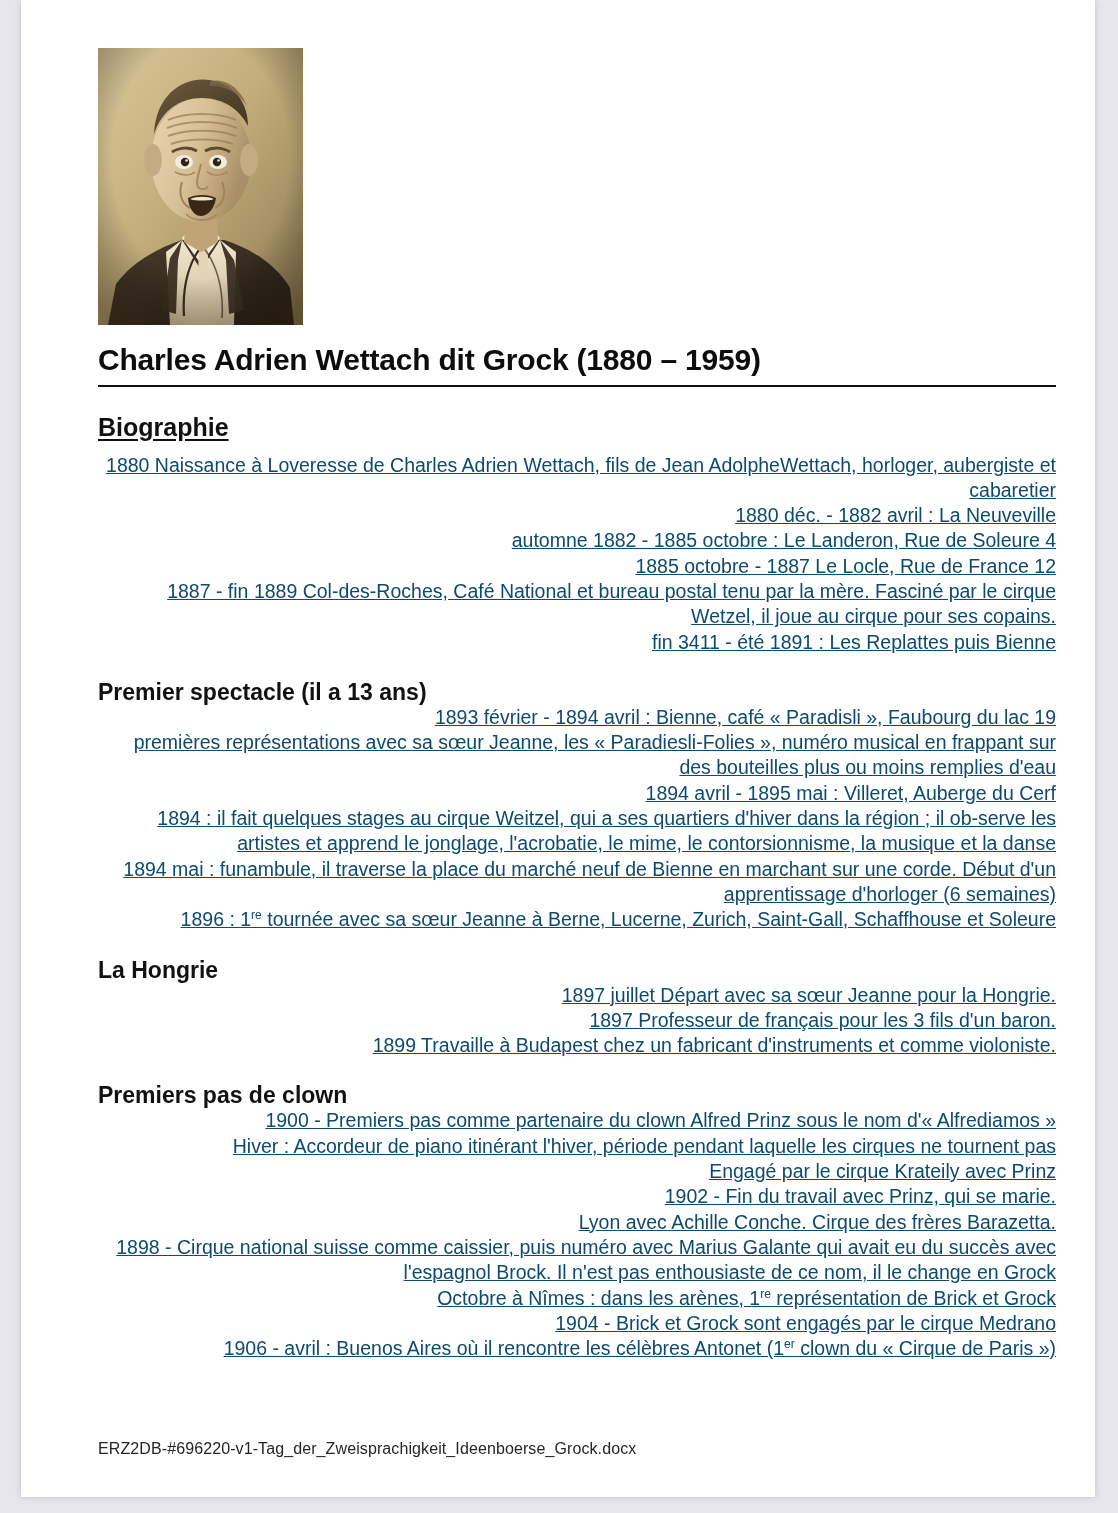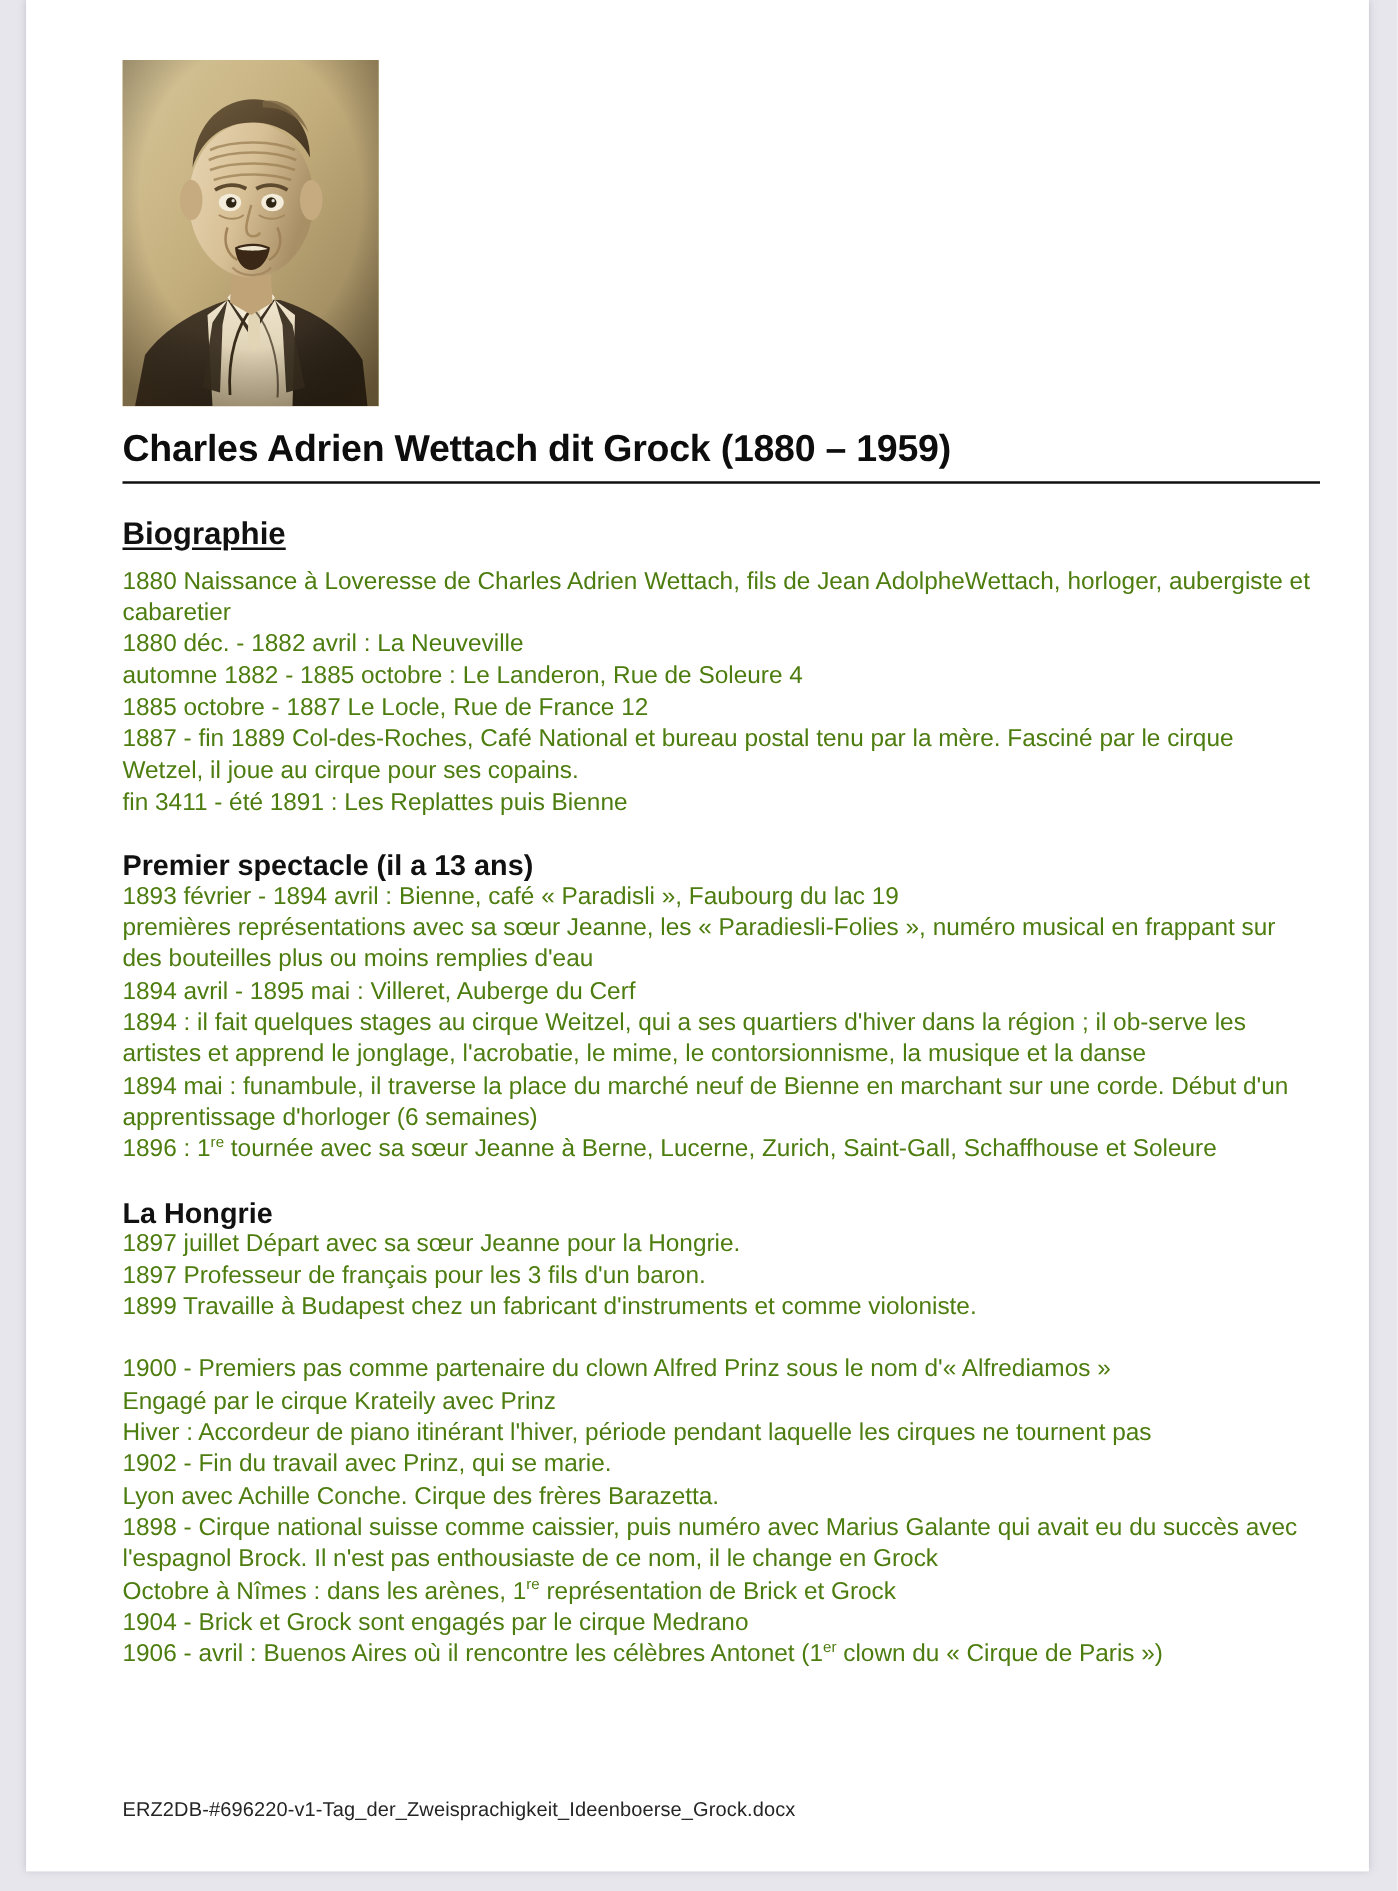--- a/index.html
+++ b/index.html
@@ -84,24 +84,25 @@
     font-size: 23px;
     font-weight: bold;
     color: #111;
     margin: 0;
     line-height: 25px;
   }
 
   
   .body-text {
     font-size: 19.5px;
-    color: #4d7c0f;
+    color: #0c4a6e;
     line-height: 25.3px;
     margin: 0;
-    text-align: left;
+    text-align: right;
+    text-decoration: underline;
   }
   .body-text p {
     margin: 0;
   }
   .gap {
     height: 25px;
   }
   sup {
     font-size: 0.62em;
     vertical-align: super;
@@ -255,24 +256,25 @@
         <div class="body-text">
           <p>1897 juillet Départ avec sa sœur Jeanne pour la Hongrie.</p>
           <p>1897 Professeur de français pour les 3 fils d'un baron.</p>
           <p>1899 Travaille à Budapest chez un fabricant d'instruments et comme violoniste.</p>
         </div>
       </div>
 
       <div class="gap"></div>
 
       <div>
+        <div class="h-plain">Premiers pas de clown</div>
         <div class="body-text">
           <p>1900 - Premiers pas comme partenaire du clown Alfred Prinz sous le nom d'« Alfrediamos »</p>
+          <p>Hiver : Accordeur de piano itinérant l'hiver, période pendant laquelle les cirques ne tournent pas</p>
           <p>Engagé par le cirque Krateily avec Prinz</p>
-          <p>Hiver : Accordeur de piano itinérant l'hiver, période pendant laquelle les cirques ne tournent pas</p>
           <p>1902 - Fin du travail avec Prinz, qui se marie.</p>
           <p>Lyon avec Achille Conche. Cirque des frères Barazetta.</p>
           <p>1898 - Cirque national suisse comme caissier, puis numéro avec Marius Galante qui avait eu du succès avec l'espagnol Brock. Il n'est pas enthousiaste de ce nom, il le change en Grock</p>
           <p><span>Octobre à Nîmes : dans les arènes, 1</span><sup>re</sup><span> représentation de Brick et Grock</span></p>
           <p>1904 - Brick et Grock sont engagés par le cirque Medrano</p>
           <p><span>1906 - avril : Buenos Aires où il rencontre les célèbres Antonet (1</span><sup>er</sup><span> clown du « Cirque de Paris »)</span></p>
         </div>
       </div>
 
     </div>

